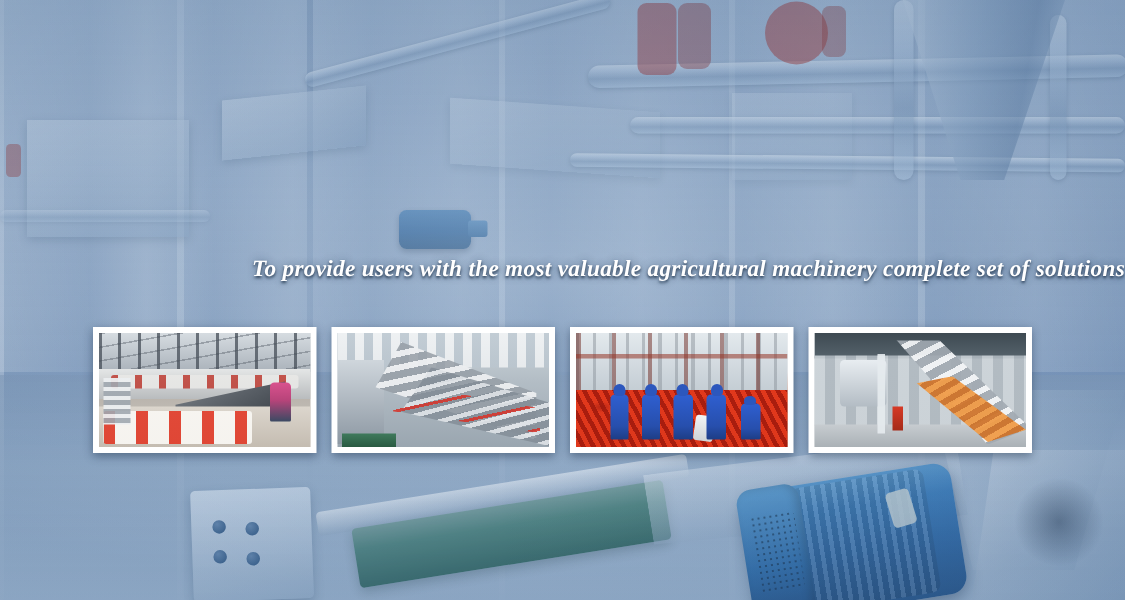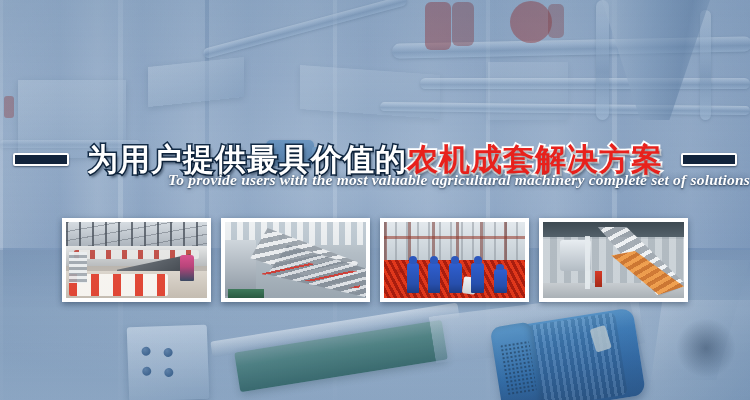--- a/index.html
+++ b/index.html
@@ -504,28 +504,20 @@
       <div class="bm-fins"></div>
       <div class="bm-cap"></div>
       <div class="bm-grid"></div>
       <div class="bm-plate"></div>
     </div>
 
     <div class="bg-tint"></div>
     <div class="bg-haze"></div>
   </div>
 
-  <div class="headline-row">
-    <span class="dash"></span>
-    <h1 class="headline">
-      <span class="hl-white">为用户提供最具价值的</span>
-        <span class="hl-red">农机成套解决方案</span>
-    </h1>
-    <span class="dash"></span>
-  </div>
 
   <div class="subtitle">To provide users with the most valuable agricultural machinery complete set of solutions</div>
 
   <div class="thumb-strip">
 
     <div class="thumb">
       <div class="thumb-inner t1">
         <div class="roof"></div>
         <div class="mid"></div>
         <div class="belt"></div>

